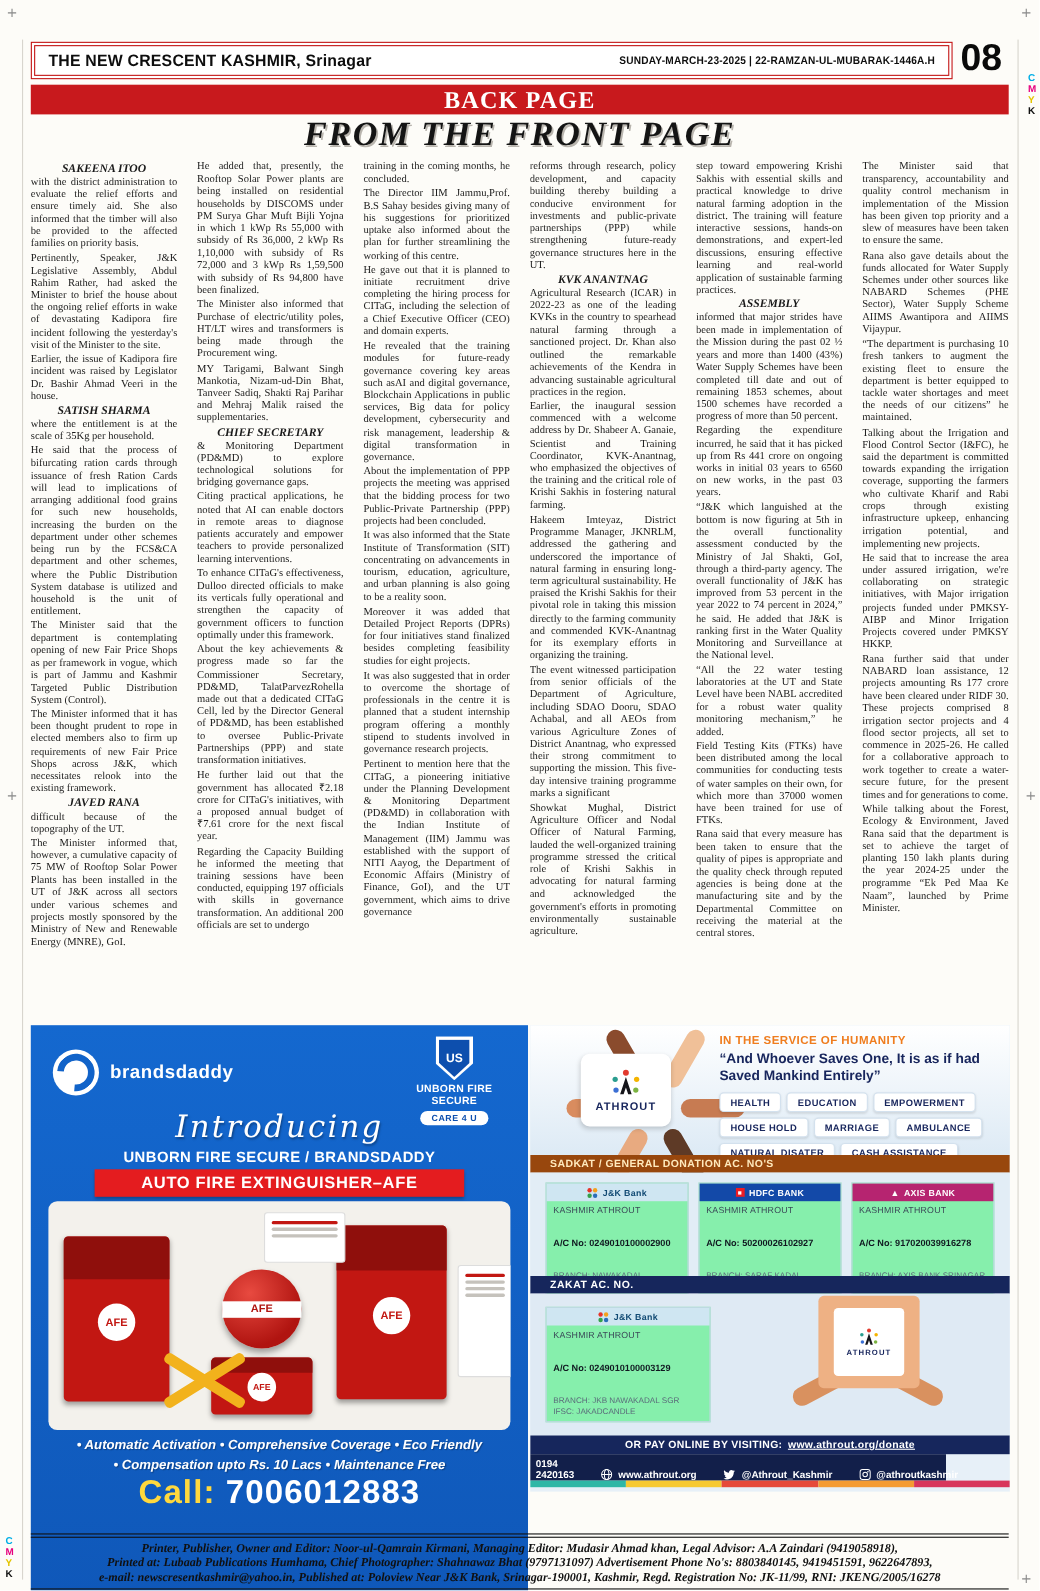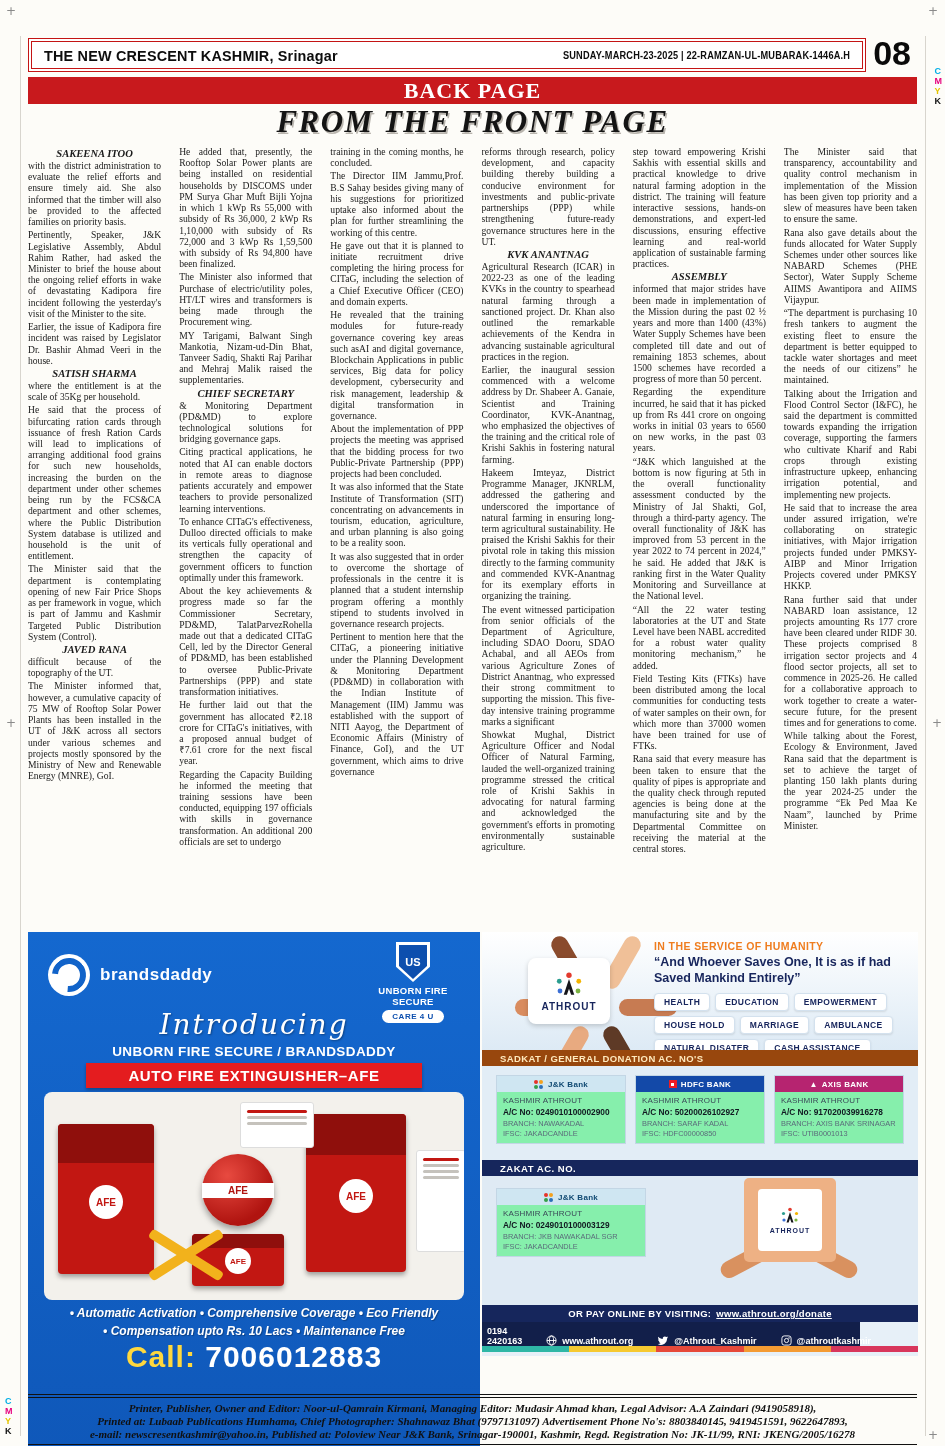--- a/index.html
+++ b/index.html
@@ -100,21 +100,21 @@
   .bank-head.jk{background:#cfe6f2;color:#114a73;}
   .bank-head.hdfc{background:#1349a8;color:#fff;}
   .bank-head.axis{background:#b62470;color:#fff;}
   .jk-dots{display:inline-flex;width:10px;height:10px;flex-wrap:wrap;}
   .jk-dots i{width:4px;height:4px;border-radius:50%;margin:0.5px;}
   .hdfc-glyph{width:8px;height:8px;background:#ed1c24;display:inline-flex;align-items:center;justify-content:center;}
   .hdfc-glyph i{width:3px;height:3px;background:#fff;}
   .axis-glyph{color:#fff;font:bold 8px "Liberation Sans",sans-serif;}
   .bank-body{padding:4px 6px 5px;}
   .bank-body .nm{font:8px "Liberation Sans",sans-serif;color:#3a4a58;letter-spacing:.2px;}
-  .bank-body .ac{font:bold 8.3px "Liberation Sans",sans-serif;color:#101820;margin:2px 0;}
+  .bank-body .ac{font:bold 8.3px "Liberation Sans",sans-serif;color:#101820;margin:20px 0;}
   .bank-body .br,.bank-body .ifsc{font:7.4px "Liberation Sans",sans-serif;color:#5a6b7a;margin-top:1px;}
   .zakat-bar{position:absolute;left:0;top:228px;width:436px;height:16px;background:#16265c;
         display:flex;align-items:center;padding-left:18px;box-sizing:border-box;
         font:bold 9.5px "Liberation Sans",sans-serif;color:#fff;letter-spacing:.5px;}
   .zakat-zone{position:absolute;left:0;top:244px;width:436px;height:129px;background:#dfeaf4;}
   .zakat-zone .bank-card{left:14px;top:12px;width:150px;}
   .hold-card{position:absolute;left:248px;top:2px;width:120px;height:120px;}
   .tan-card{position:absolute;left:14px;top:0;width:92px;height:84px;background:#eeb184;border-radius:5px;
         display:flex;align-items:center;justify-content:center;}
   .tan-inner{width:64px;height:62px;background:#fff;border-radius:4px;display:flex;flex-direction:column;
@@ -177,20 +177,21 @@
   <div class="cols">
       <div class="col">
         <div class="col-heading">SAKEENA ITOO</div>
         <div class="col-para">with the district administration to evaluate the relief efforts and ensure timely aid. She also informed that the timber will also be provided to the affected families on priority basis.</div>
         <div class="col-para">Pertinently, Speaker, J&amp;K Legislative Assembly, Abdul Rahim Rather, had asked the Minister to brief the house about the ongoing relief efforts in wake of devastating Kadipora fire incident following the yesterday's visit of the Minister to the site.</div>
         <div class="col-para">Earlier, the issue of Kadipora fire incident was raised by Legislator Dr. Bashir Ahmad Veeri in the house.</div>
         <div class="col-heading">SATISH SHARMA</div>
         <div class="col-para">where the entitlement is at the scale of 35Kg per household.</div>
         <div class="col-para">He said that the process of bifurcating ration cards through issuance of fresh Ration Cards will lead to implications of arranging additional food grains for such new households, increasing the burden on the department under other schemes being run by the FCS&amp;CA department and other schemes, where the Public Distribution System database is utilized and household is the unit of entitlement.</div>
         <div class="col-para">The Minister said that the department is contemplating opening of new Fair Price Shops as per framework in vogue, which is part of Jammu and Kashmir Targeted Public Distribution System (Control).</div>
+        <div class="col-para">The Minister informed that it has been thought prudent to rope in elected members also to firm up requirements of new Fair Price Shops across J&amp;K, which necessitates relook into the existing framework.</div>
         <div class="col-heading">JAVED RANA</div>
         <div class="col-para">difficult because of the topography of the UT.</div>
         <div class="col-para">The Minister informed that, however, a cumulative capacity of 75 MW of Rooftop Solar Power Plants has been installed in the UT of J&amp;K across all sectors under various schemes and projects mostly sponsored by the Ministry of New and Renewable Energy (MNRE), GoI.</div>
       </div>
       <div class="col">
         <div class="col-para">He added that, presently, the Rooftop Solar Power plants are being installed on residential households by DISCOMS under PM Surya Ghar Muft Bijli Yojna in which 1 kWp Rs 55,000 with subsidy of Rs 36,000, 2 kWp Rs 1,10,000 with subsidy of Rs 72,000 and 3 kWp Rs 1,59,500 with subsidy of Rs 94,800 have been finalized.</div>
         <div class="col-para">The Minister also informed that Purchase of electric/utility poles, HT/LT wires and transformers is being made through the Procurement wing.</div>
         <div class="col-para">MY Tarigami, Balwant Singh Mankotia, Nizam-ud-Din Bhat, Tanveer Sadiq, Shakti Raj Parihar and Mehraj Malik raised the supplementaries.</div>
         <div class="col-heading">CHIEF SECRETARY</div>
         <div class="col-para">&amp; Monitoring Department (PD&amp;MD) to explore technological solutions for bridging governance gaps.</div>
@@ -200,20 +201,21 @@
         <div class="col-para">He further laid out that the government has allocated ₹2.18 crore for CITaG's initiatives, with a proposed annual budget of ₹7.61 crore for the next fiscal year.</div>
         <div class="col-para">Regarding the Capacity Building he informed the meeting that training sessions have been conducted, equipping 197 officials with skills in governance transformation. An additional 200 officials are set to undergo</div>
       </div>
       <div class="col">
         <div class="col-para">training in the coming months, he concluded.</div>
         <div class="col-para">The Director IIM Jammu,Prof. B.S Sahay besides giving many of his suggestions for prioritized uptake also informed about the plan for further streamlining the working of this centre.</div>
         <div class="col-para">He gave out that it is planned to initiate recruitment drive completing the hiring process for CITaG, including the selection of a Chief Executive Officer (CEO) and domain experts.</div>
         <div class="col-para">He revealed that the training modules for future-ready governance covering key areas such asAI and digital governance, Blockchain Applications in public services, Big data for policy development, cybersecurity and risk management, leadership &amp; digital transformation in governance.</div>
         <div class="col-para">About the implementation of PPP projects the meeting was apprised that the bidding process for two Public-Private Partnership (PPP) projects had been concluded.</div>
         <div class="col-para">It was also informed that the State Institute of Transformation (SIT) concentrating on advancements in tourism, education, agriculture, and urban planning is also going to be a reality soon.</div>
+        <div class="col-para">Moreover it was added that Detailed Project Reports (DPRs) for four initiatives stand finalized besides completing feasibility studies for eight projects.</div>
         <div class="col-para">It was also suggested that in order to overcome the shortage of professionals in the centre it is planned that a student internship program offering a monthly stipend to students involved in governance research projects.</div>
         <div class="col-para">Pertinent to mention here that the CITaG, a pioneering initiative under the Planning Development &amp; Monitoring Department (PD&amp;MD) in collaboration with the Indian Institute of Management (IIM) Jammu was established with the support of NITI Aayog, the Department of Economic Affairs (Ministry of Finance, GoI), and the UT government, which aims to drive governance</div>
       </div>
       <div class="col">
         <div class="col-para">reforms through research, policy development, and capacity building thereby building a conducive environment for investments and public-private partnerships (PPP) while strengthening future-ready governance structures here in the UT.</div>
         <div class="col-heading">KVK ANANTNAG</div>
         <div class="col-para">Agricultural Research (ICAR) in 2022-23 as one of the leading KVKs in the country to spearhead natural farming through a sanctioned project. Dr. Khan also outlined the remarkable achievements of the Kendra in advancing sustainable agricultural practices in the region.</div>
         <div class="col-para">Earlier, the inaugural session commenced with a welcome address by Dr. Shabeer A. Ganaie, Scientist and Training Coordinator, KVK-Anantnag, who emphasized the objectives of the training and the critical role of Krishi Sakhis in fostering natural farming.</div>
         <div class="col-para">Hakeem Imteyaz, District Programme Manager, JKNRLM, addressed the gathering and underscored the importance of natural farming in ensuring long-term agricultural sustainability. He praised the Krishi Sakhis for their pivotal role in taking this mission directly to the farming community and commended KVK-Anantnag for its exemplary efforts in organizing the training.</div>
         <div class="col-para">The event witnessed participation from senior officials of the Department of Agriculture, including SDAO Dooru, SDAO Achabal, and all AEOs from various Agriculture Zones of District Anantnag, who expressed their strong commitment to supporting the mission. This five-day intensive training programme marks a significant</div>

